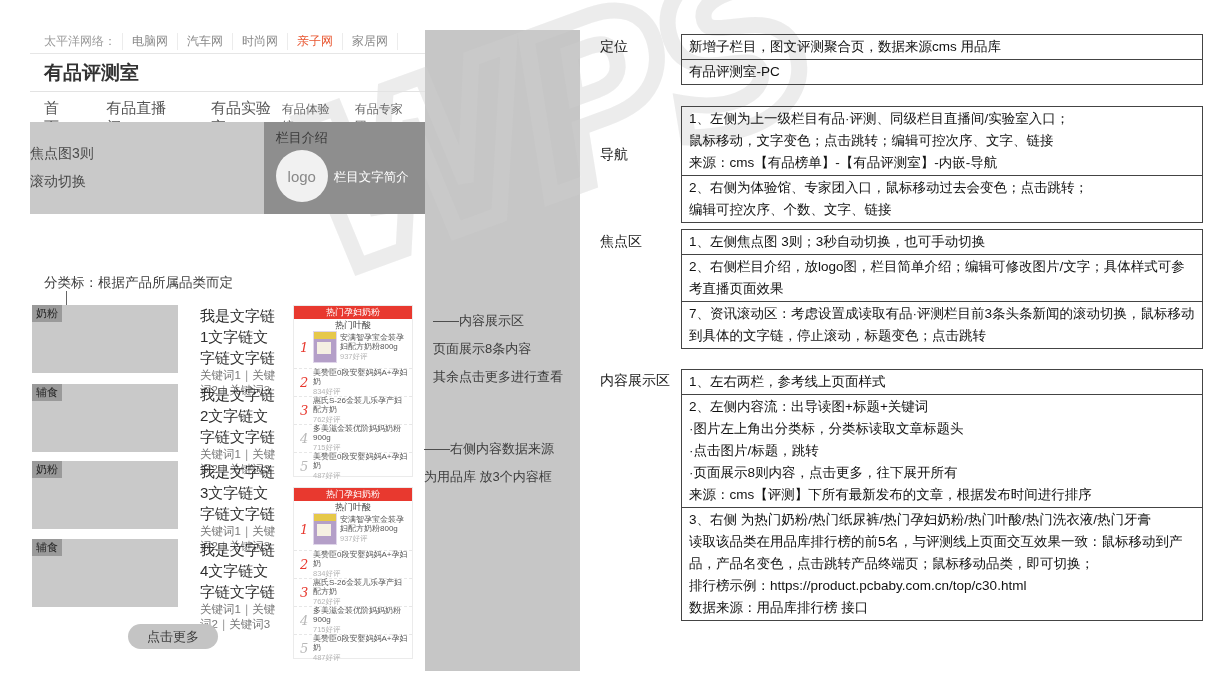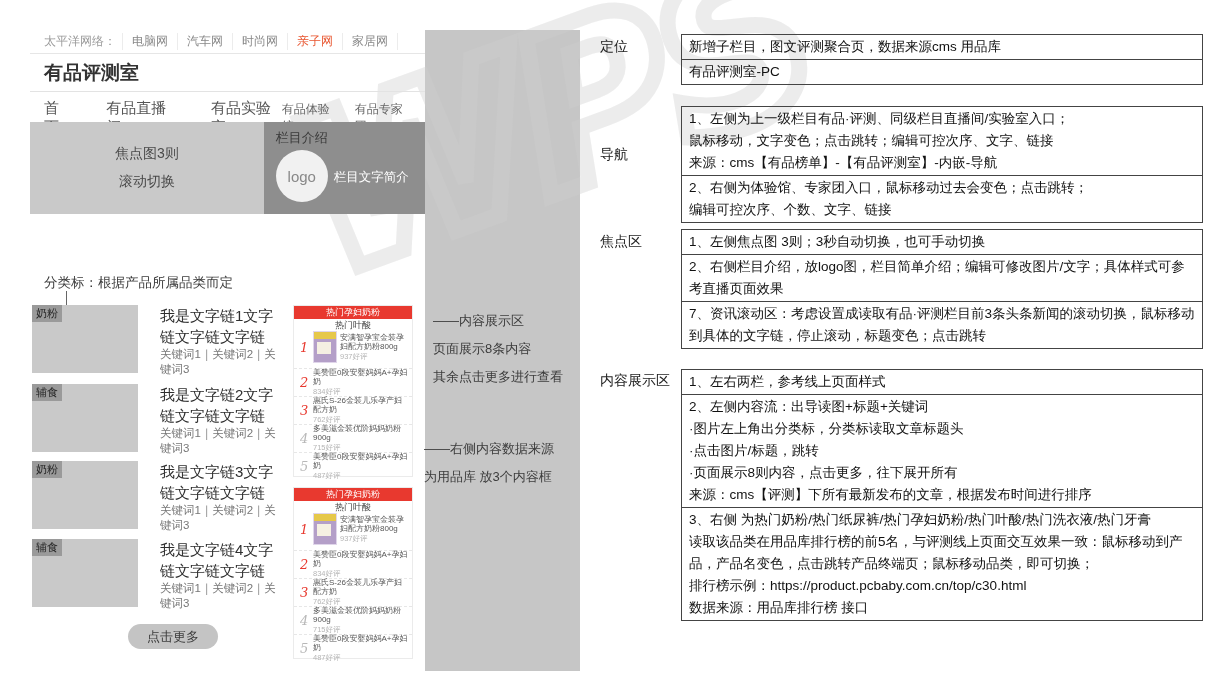--- a/index.html
+++ b/index.html
@@ -28,37 +28,37 @@
 
   .page-title{left:44px;top:60px;font-size:19px;font-weight:bold;color:#333;}
   .title-rule{left:30px;top:91px;width:395px;height:1px;background:#e3e3e3;}
 
   .subnav{left:44px;top:99px;width:368px;display:flex;justify-content:space-between;align-items:baseline;}
   .subnav .lgroup{display:flex;gap:34px;font-size:15px;color:#555;}
   .subnav .rgroup{display:flex;gap:16px;font-size:12px;color:#666;}
 
   .focus{left:30px;top:122px;width:395px;height:92px;display:flex;}
   .focus-left{width:245px;height:92px;background:#c9c9c9;display:flex;flex-direction:column;
-              align-items:center;justify-content:center;gap:10px;font-size:14px;color:#4a4a4a;}
+              align-items:flex-start;justify-content:center;gap:10px;font-size:14px;color:#4a4a4a;}
   .focus-right{width:169px;height:92px;background:#8e8e8e;position:relative;}
   .focus-right .intro-label{position:absolute;left:12px;top:7px;font-size:13px;color:#3a3a3a;}
   .focus-right .logo-circle{position:absolute;left:12px;top:28px;width:52px;height:52px;border-radius:50%;
               background:#f1f1f1;display:flex;align-items:center;justify-content:center;
               font-size:15px;color:#888;}
   .focus-right .intro-desc{position:absolute;left:70px;top:47px;font-size:12.5px;color:#fff;}
 
   .daily{left:30px;top:233px;width:383px;height:25px;background:#d9d9d9;display:flex;align-items:center;
          font-size:13px;font-weight:bold;color:#3c3c3c;padding-left:0;}
   .daily span{padding-left:14px;}
 
   .catnote{left:44px;top:274px;font-size:13.5px;color:#3c3c3c;}
   .connector{left:66px;top:291px;width:1px;height:14px;background:#666;}
 
   .feed-item{left:32px;width:250px;height:68px;display:flex;}
-  .thumb{width:106px;height:68px;background:#c9c9c9;position:relative;flex:none;cursor:pointer;}
+  .thumb{width:106px;height:68px;background:#c9c9c9;position:relative;flex:none;cursor:pointer;padding-left:40px;}
   .tag{position:absolute;left:0;top:0;background:#9a9a9a;color:#1f1f1f;font-size:11px;padding:1px 4px;}
   .fmeta{margin-left:22px;width:142px;display:flex;flex-direction:column;}
   .ftitle{font-size:15px;line-height:21px;color:#2e2e2e;flex:1;cursor:pointer;}
   .fkeys{font-size:11.5px;color:#777;cursor:pointer;}
 
   .more-btn{left:128px;top:624px;width:90px;height:25px;border-radius:13px;background:#c4c4c4;
             display:flex;align-items:center;justify-content:center;font-size:13px;color:#3c3c3c;cursor:pointer;}
 
   
   .rank{left:293px;width:120px;height:172px;background:#fff;border:1px solid #ebebeb;box-sizing:border-box;}

